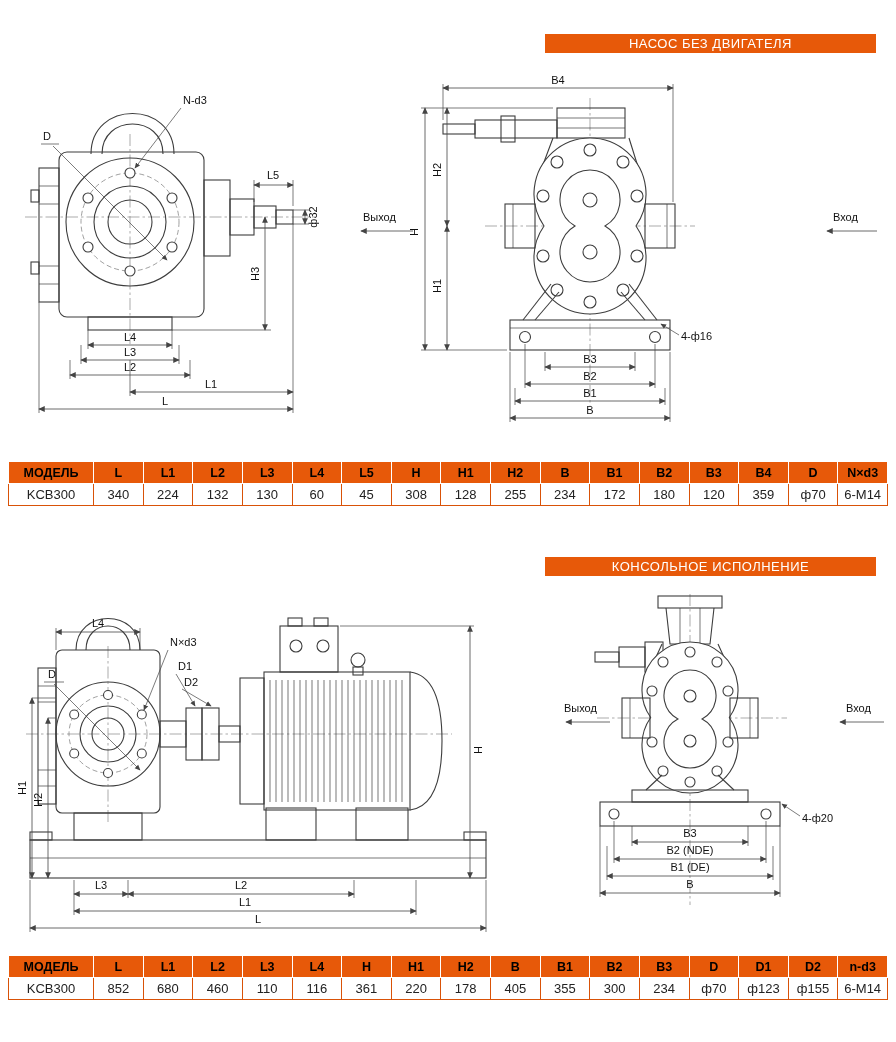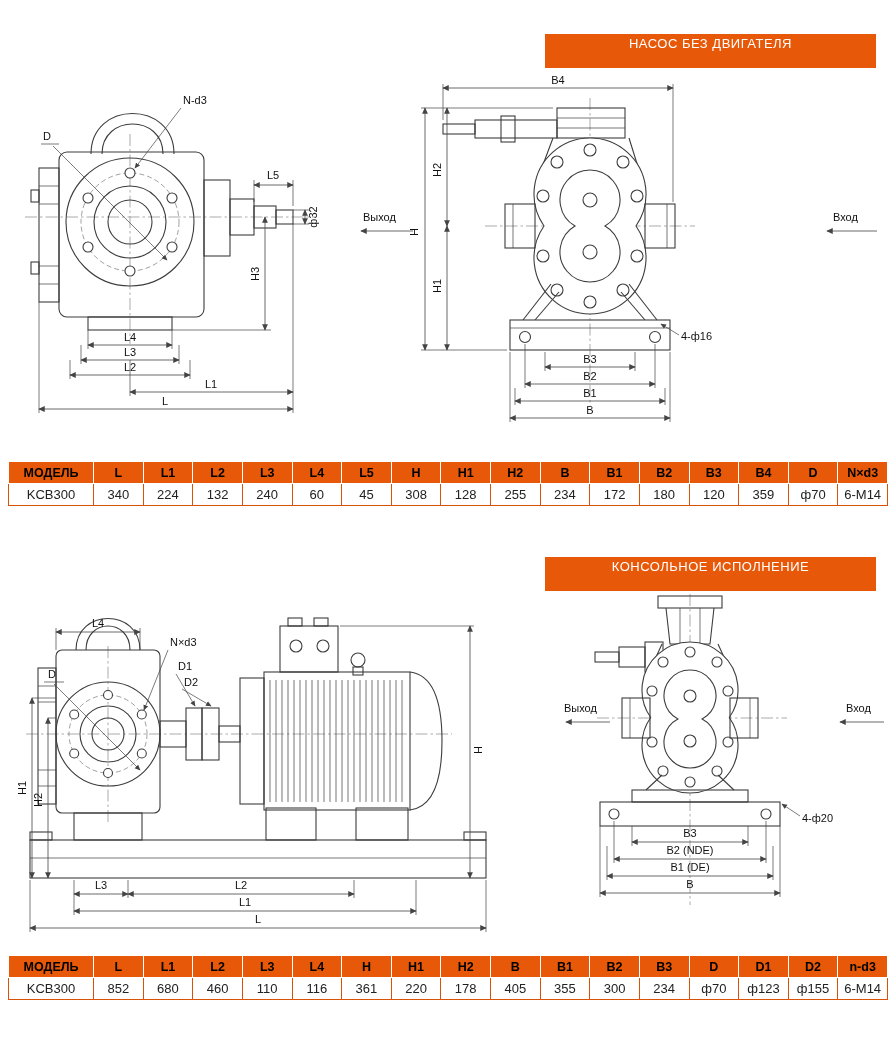--- a/index.html
+++ b/index.html
@@ -1,21 +1,21 @@
 <!DOCTYPE html>
 <html><head>
 <meta charset="utf-8">
 <style>
   html,body { margin:0; padding:0; background:#fff; }
   .page {
     position:relative; width:896px; height:1042px; background:#fff;
     font-family:"Liberation Sans","DejaVu Sans",sans-serif; overflow:hidden;
   }
   .banner {
-    position:absolute; width:331px; height:34px; line-height:19px;
+    position:absolute; width:331px; height:19px; line-height:19px;
     background:#e75909; color:#fff; text-align:center;
     font-size:13px; letter-spacing:.5px;
   }
   .banner1 { left:545px; top:34px; }
   .banner2 { left:545px; top:557px; }
   svg.drawing { position:absolute; }
   .d1 { left:15px;  top:62px; }
   .d2 { left:355px; top:72px; }
   .d3 { left:18px;  top:588px; }
   .d4 { left:562px; top:590px; }
@@ -232,21 +232,21 @@
           <th>D</th>
           <th>N×d3</th>
         </tr>
       </thead>
       <tbody>
         <tr>
           <td>KCB300</td>
           <td>340</td>
           <td>224</td>
           <td>132</td>
-          <td>240</td>
+          <td>130</td>
           <td>60</td>
           <td>45</td>
           <td>308</td>
           <td>128</td>
           <td>255</td>
           <td>234</td>
           <td>172</td>
           <td>180</td>
           <td>120</td>
           <td>359</td>

